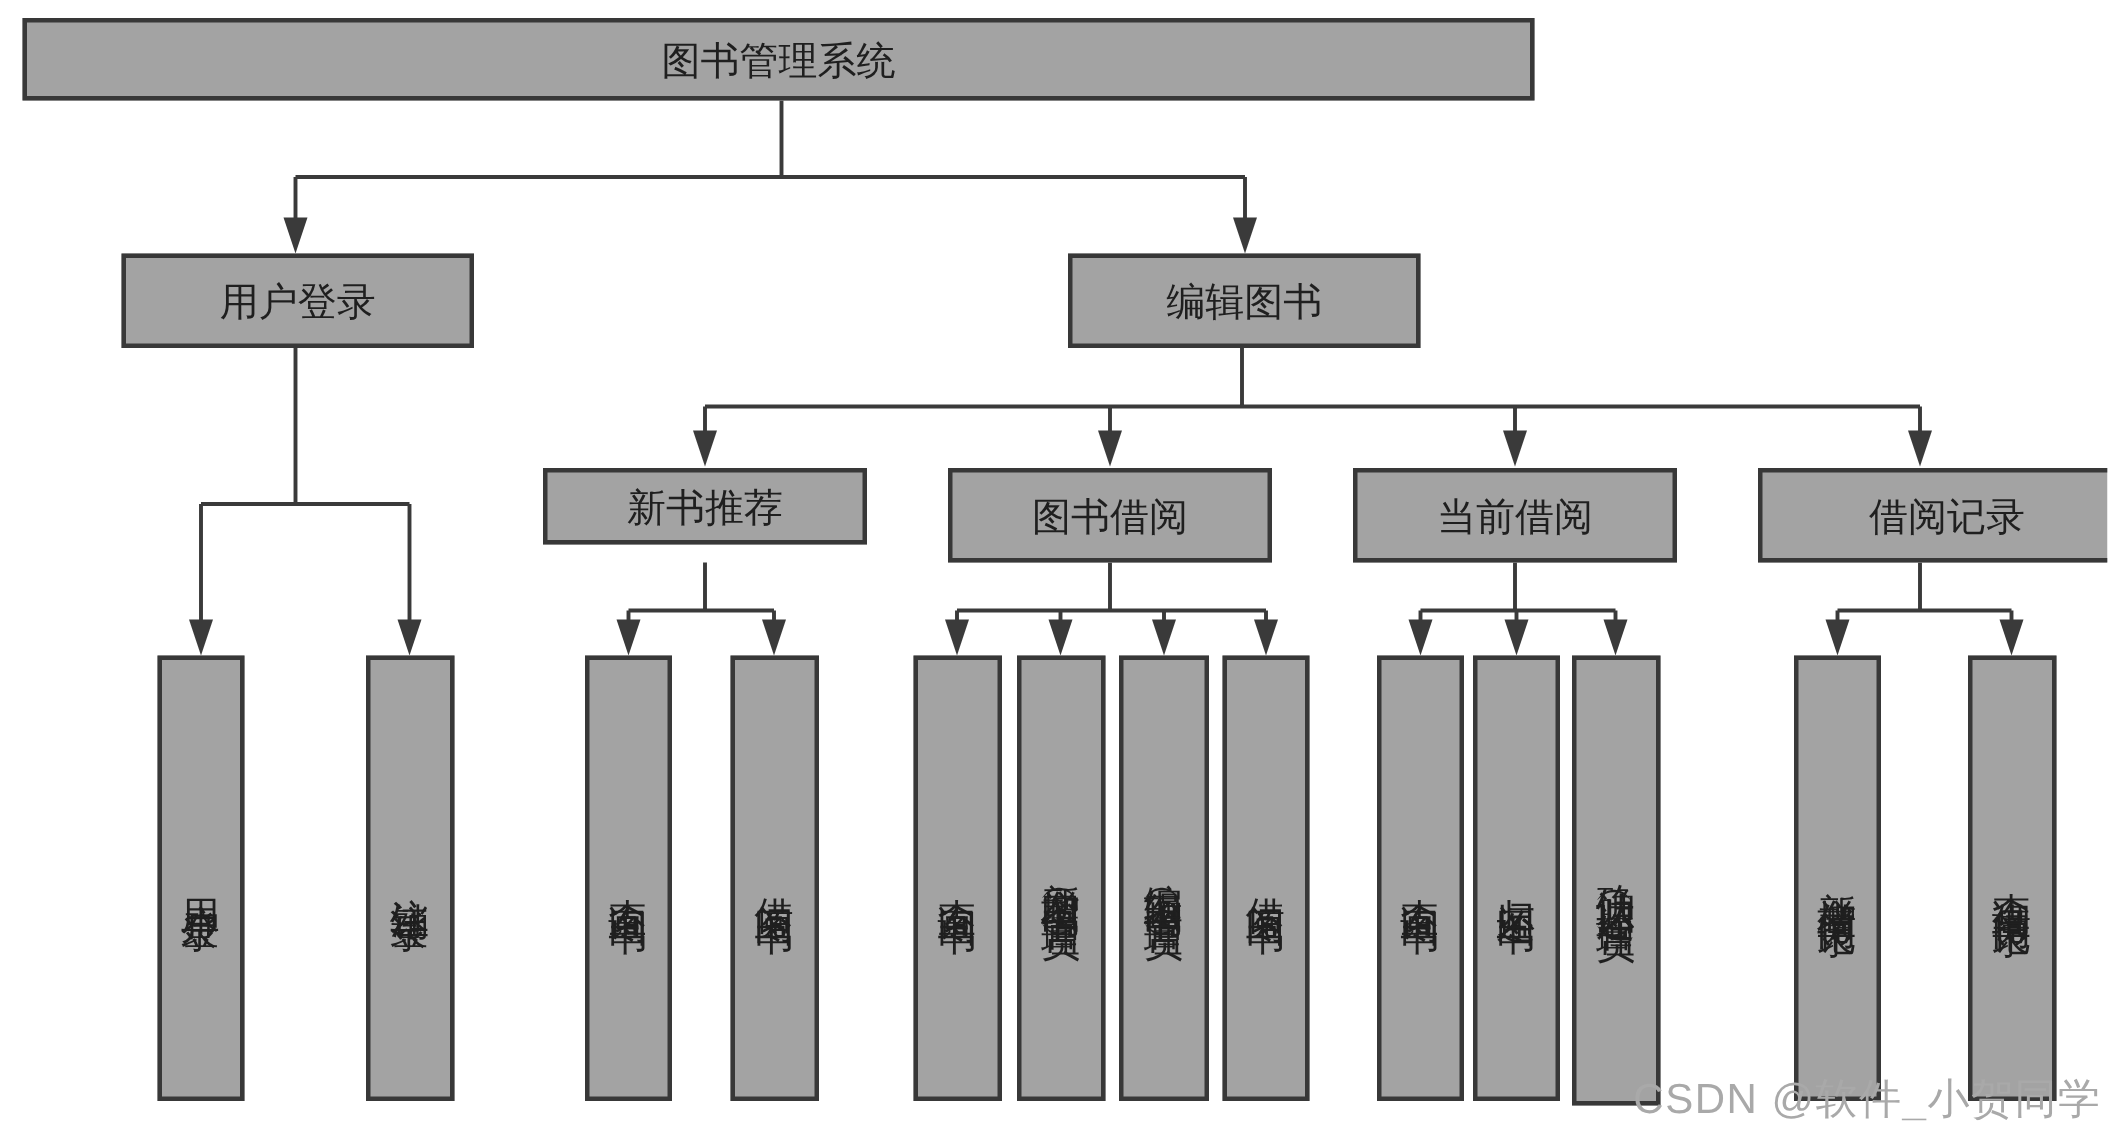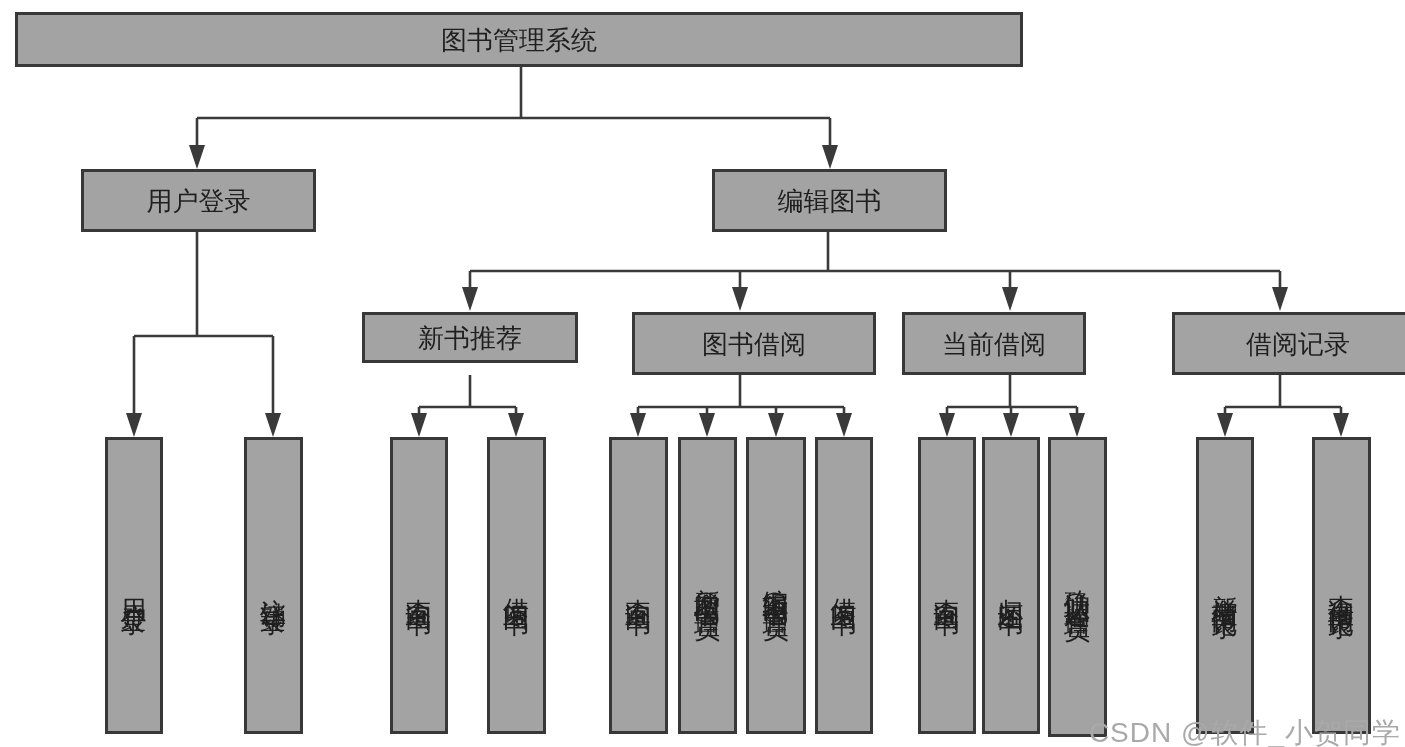--- a/index.html
+++ b/index.html
@@ -113,24 +113,24 @@
   <div class="node" style="left:81px;top:169px;width:235px;height:63px">
     <span>用户登录</span>
   </div>
   <div class="node" style="left:712px;top:169px;width:235px;height:63px">
     <span>编辑图书</span>
   </div>
 
   <div class="node" style="left:362px;top:312px;width:216px;height:51px">
     <span>新书推荐</span>
   </div>
-  <div class="node" style="left:632px;top:312px;width:244px;height:63px">
+  <div class="node" style="left:632px;top:312px;width:216px;height:63px">
     <span>图书借阅</span>
   </div>
-  <div class="node" style="left:902px;top:312px;width:184px;height:63px">
+  <div class="node" style="left:902px;top:312px;width:216px;height:63px">
     <span>当前借阅</span>
   </div>
   <div class="node" style="left:1172px;top:312px;width:252px;height:63px">
     <span>借阅记录</span>
   </div>
 
   <div class="node leaf" style="left:105px;top:437px;width:58px;height:297px">
     <span>用户登录</span>
   </div>
   <div class="node leaf" style="left:244px;top:437px;width:59px;height:297px">

